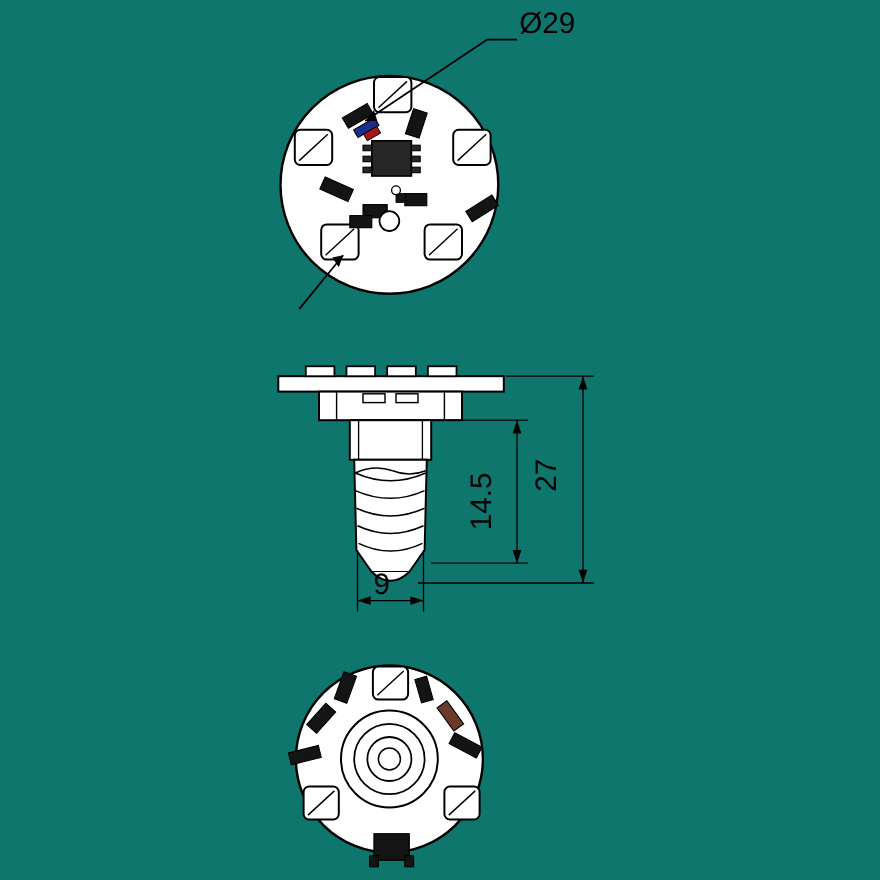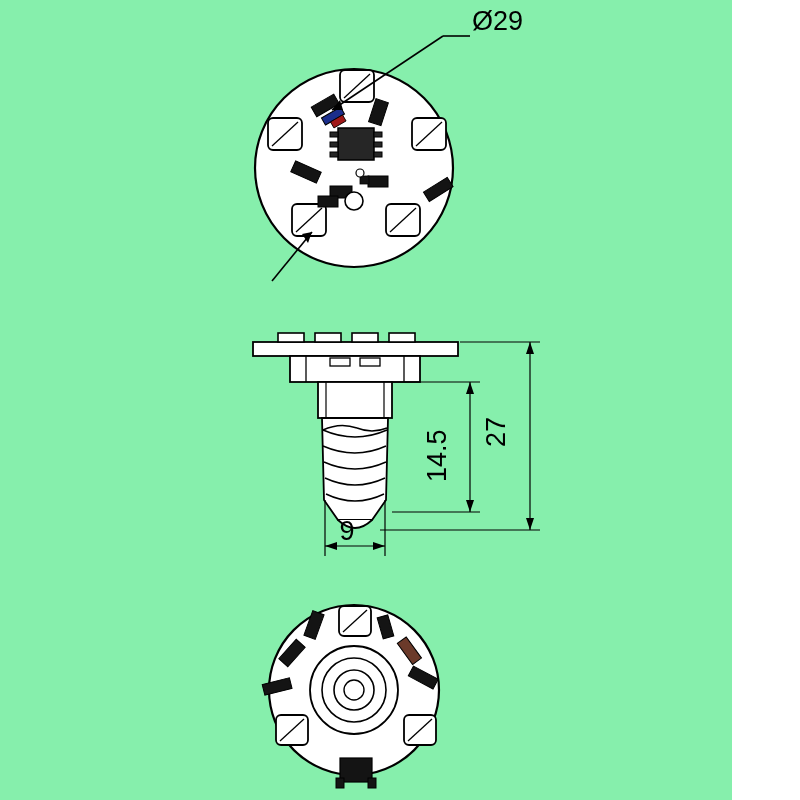--- a/index.html
+++ b/index.html
@@ -9,23 +9,23 @@
   }
   body {
     width: 800px;
     height: 800px;
     font-family: "Liberation Sans", sans-serif;
     color: #000000;
     overflow: hidden;
   }
   #canvas {
     position: relative;
-    width: 732px;
+    width: 800px;
     height: 800px;
-    background: #86efac;
+    background: #0f766e;
   }
   svg.drawing {
     position: absolute;
     left: 0;
     top: 0;
     width: 800px;
     height: 800px;
   }
   .dim-text {
     font-family: "Liberation Sans", sans-serif;

